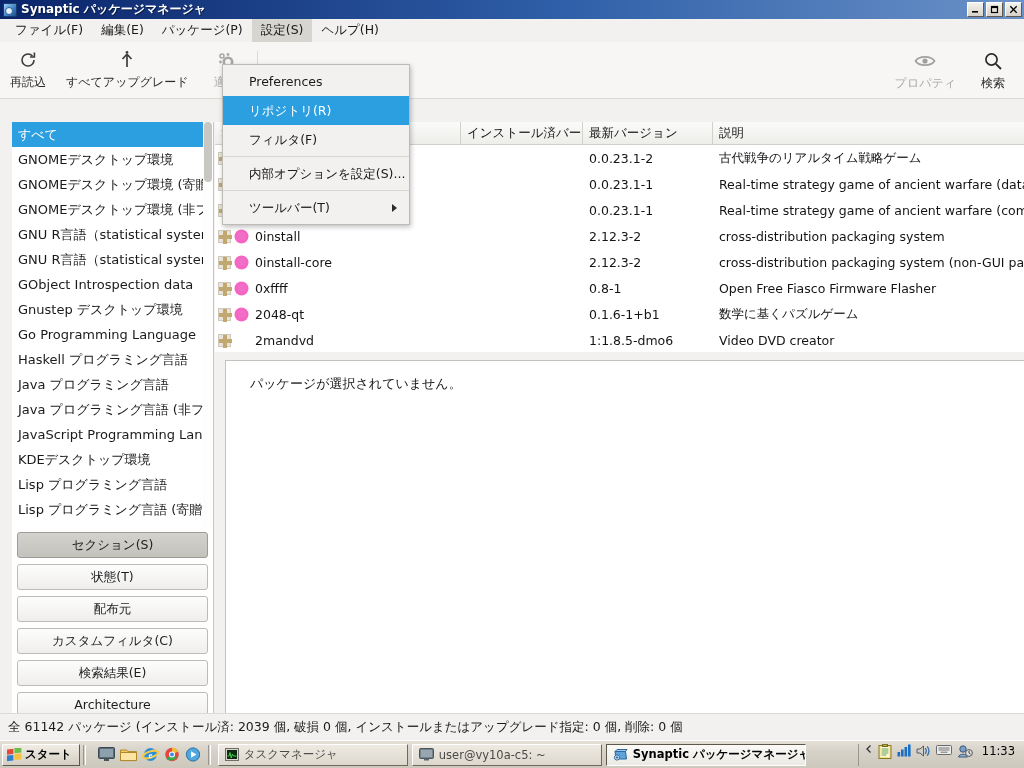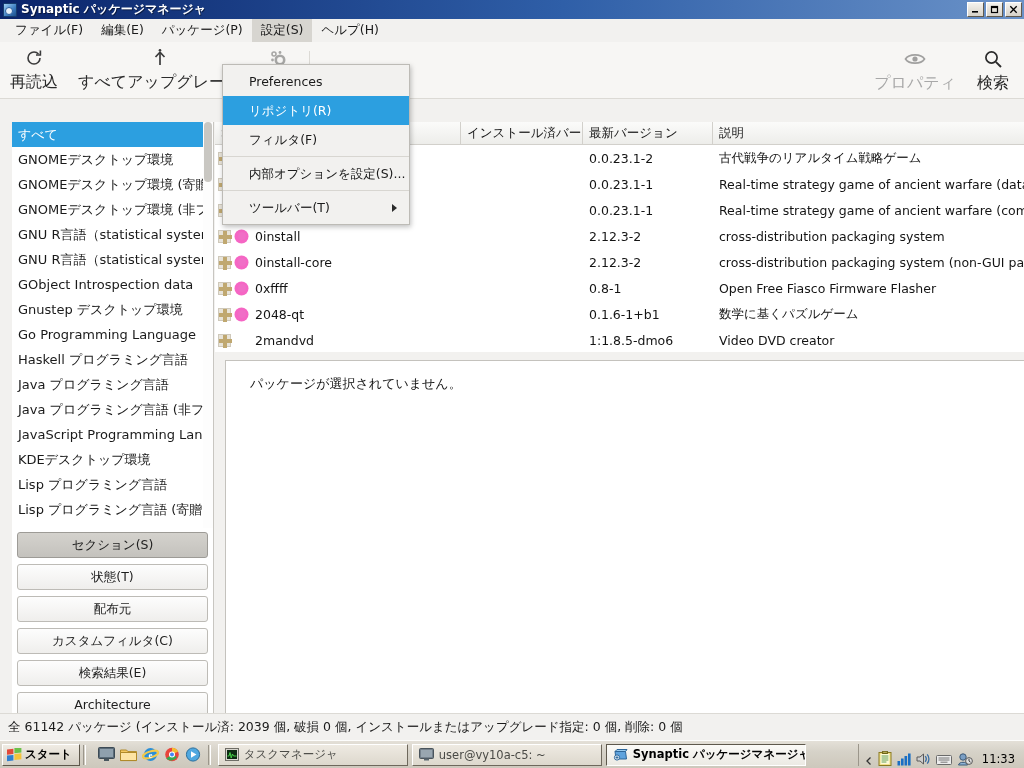--- a/index.html
+++ b/index.html
@@ -64,21 +64,21 @@
   .toolbar {
     height: 57px; background: #f7f6f4;
     border-bottom: 1px solid #dcdad5;
     display: flex; align-items: center; position: relative;
   }
   .tool {
     display: flex; flex-direction: column; align-items: center; justify-content: center;
     min-width: 54px; padding: 2px 10px; height: 54px; gap: 3px;
   }
   .tool .glyph { height: 22px; display: flex; align-items: center; justify-content: center; }
-  .tool .lbl { font-size: 16px; color: #2b2b2b; white-space: nowrap; }
+  .tool .lbl { font-size: 12px; color: #2b2b2b; white-space: nowrap; }
   .tool.disabled .lbl { color: #a8a8a8; }
   .tool.disabled .glyph svg { opacity: .42; }
   .tool-sep { width: 1px; height: 38px; background: #dcdad5; margin: 0 4px; }
   .toolbar-right { position: absolute; right: 4px; top: 0; height: 57px; display: flex; align-items: center; }
 
   
   .main { position: absolute; left: 12px; top: 103px; width: 1024px; height: 605px; }
 
   
   .sidebar {
@@ -210,21 +210,21 @@
     background: linear-gradient(to bottom,#eeeae2,#ddd8cd);
     border: 1px solid #fff; border-right-color: #6e685c; border-bottom-color: #6e685c;
     font-size: 11.5px; color: #4a4a46; white-space: nowrap; overflow: hidden;
   }
   .task-btn.active {
     background: linear-gradient(to bottom,#fbfaf7,#eceae4);
     border: 1px solid #5e584c; border-right-color: #fff; border-bottom-color: #fff;
     color: #000; font-weight: bold;
   }
   .tray {
-    margin-left: auto; margin-right: 3px; height: 22px; display: flex; align-items: flex-end; gap: 5px;
+    margin-left: auto; margin-right: 3px; height: 22px; display: flex; align-items: flex-start; gap: 5px;
     padding: 0 6px;
     border-left: 1px solid #9b968b;
     font-size: 11.5px; color: #000;
   }
   .tray .clock { margin-left: 4px; }
   svg { display: block; }
 </style>
 </head>
 <body>
 

